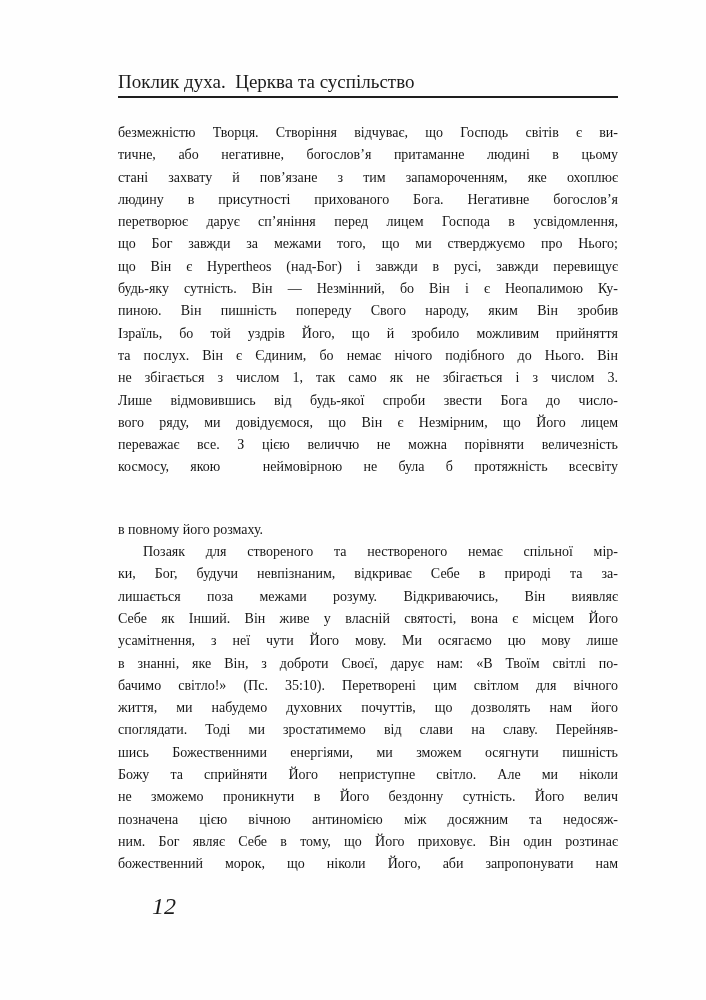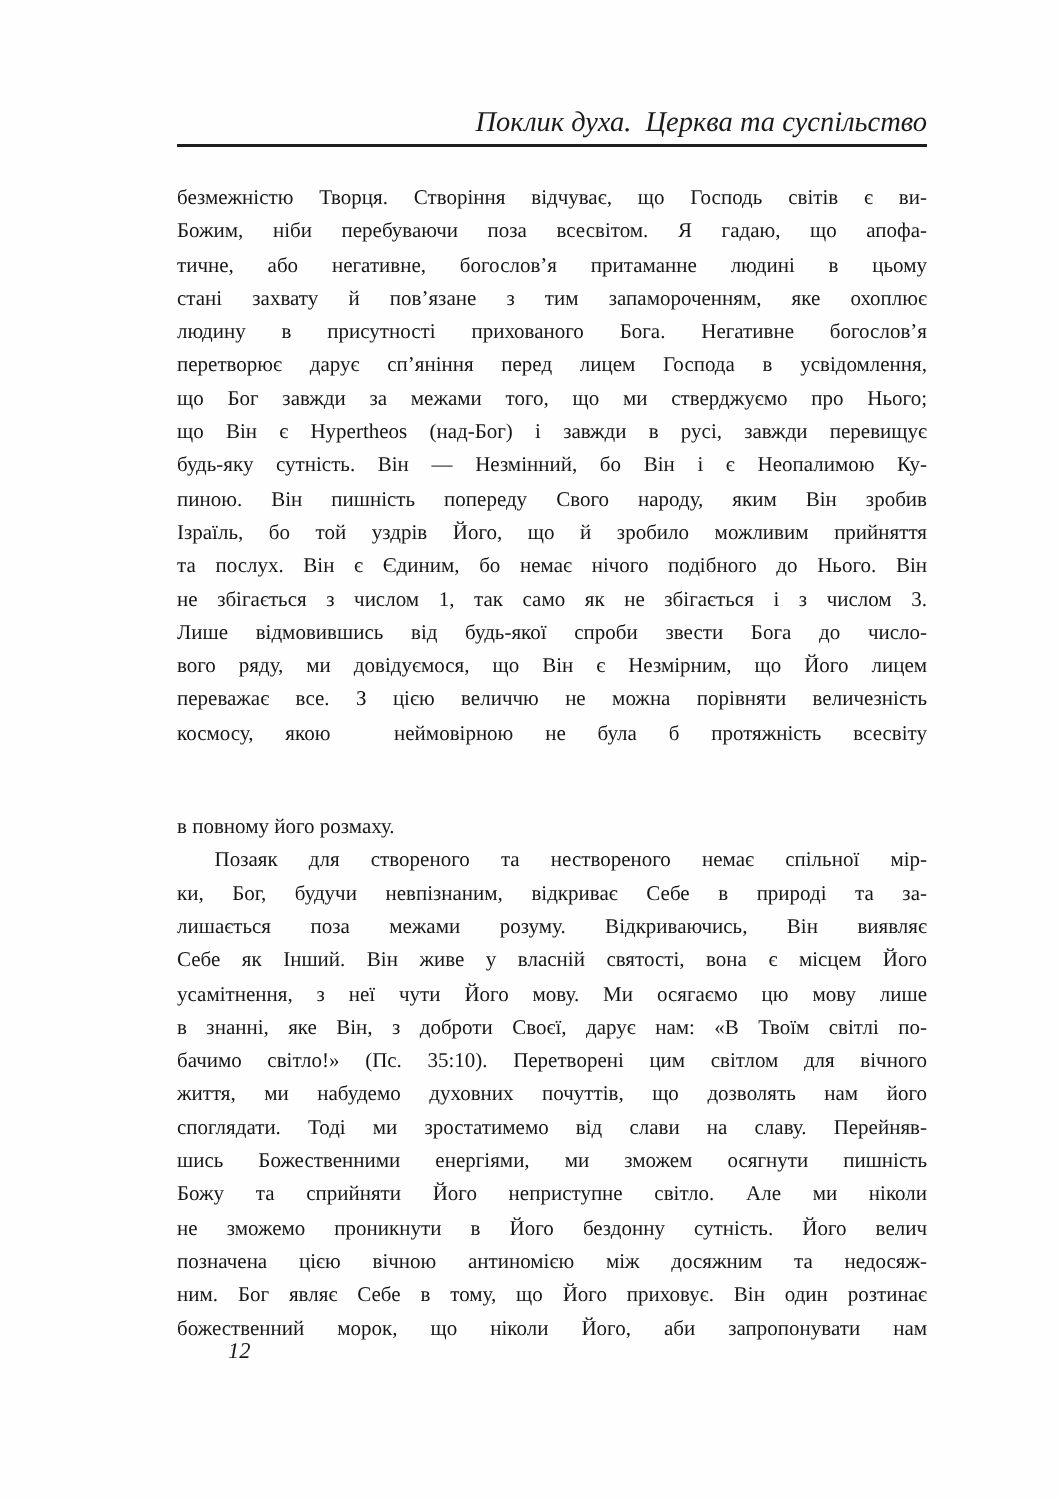--- a/index.html
+++ b/index.html
@@ -15,22 +15,21 @@
     background: #fefefe;
     color: #161616;
     font-family: "Liberation Serif", "DejaVu Serif", serif;
     overflow: hidden;
   }
   .running-header {
     position: absolute;
     left: 118px;
     top: 71px;
     width: 500px;
-    text-align: right;
-    font-style: italic;
+    text-align: left;
     font-size: 19px;
     line-height: 22px;
     white-space: pre;
     color: #1b1b1b;
   }
   .header-rule {
     position: absolute;
     left: 118px;
     top: 96px;
     width: 500px;
@@ -58,33 +57,32 @@
     margin-top: 40px;
   }
   .text-line.para-indent {
     text-indent: 25px;
   }
   .page-number {
     position: absolute;
     left: 152px;
     top: 893px;
     font-style: italic;
-    font-size: 15px;
+    font-size: 24px;
     color: #1b1b1b;
   }
 </style>
 </head>
 <body>
 
 <div class="page">
   <div class="running-header">Поклик духа.  Церква та суспільство</div>
   <hr class="header-rule">
   <div class="body-text">
       <div class="text-line">безмежністю Творця. Створіння відчуває, що Господь світів є ви-</div>
-      <div class="text-line">Божим, ніби перебуваючи поза всесвітом. Я гадаю, що апофа-</div>
       <div class="text-line">тичне, або негативне, богослов’я притаманне людині в цьому</div>
       <div class="text-line">стані захвату й пов’язане з тим запамороченням, яке охоплює</div>
       <div class="text-line">людину в присутності прихованого Бога. Негативне богослов’я</div>
       <div class="text-line">перетворює дарує сп’яніння перед лицем Господа в усвідомлення,</div>
       <div class="text-line">що Бог завжди за межами того, що ми стверджуємо про Нього;</div>
       <div class="text-line">що Він є Hypertheos (над-Бог) і завжди в русі, завжди перевищує</div>
       <div class="text-line">будь-яку сутність. Він — Незмінний, бо Він і є Неопалимою Ку-</div>
       <div class="text-line">пиною. Він пишність попереду Свого народу, яким Він зробив</div>
       <div class="text-line">Ізраїль, бо той уздрів Його, що й зробило можливим прийняття</div>
       <div class="text-line">та послух. Він є Єдиним, бо немає нічого подібного до Нього. Він</div>

